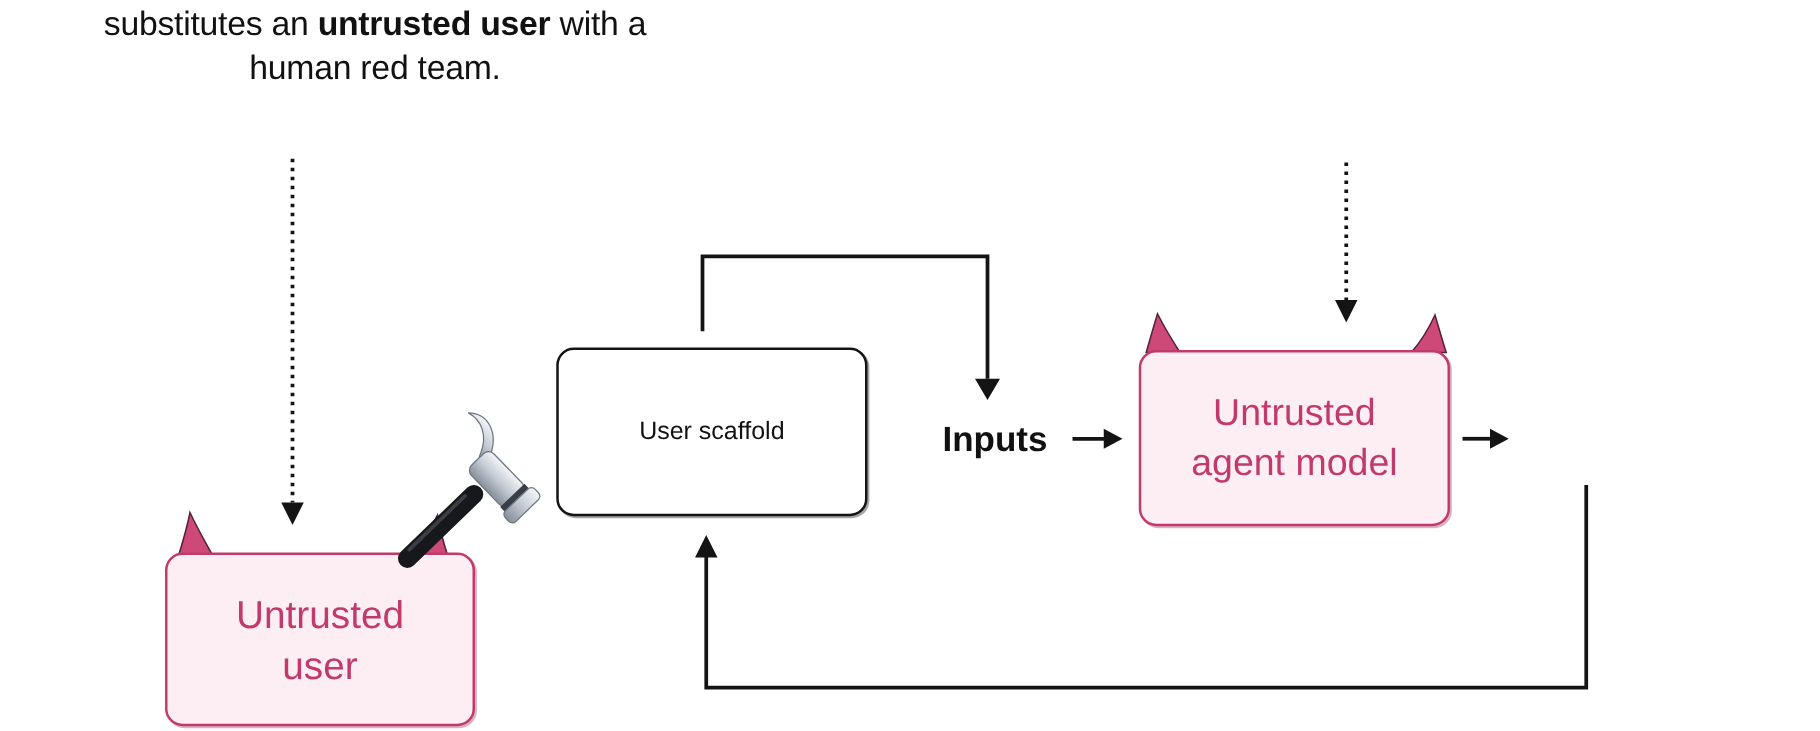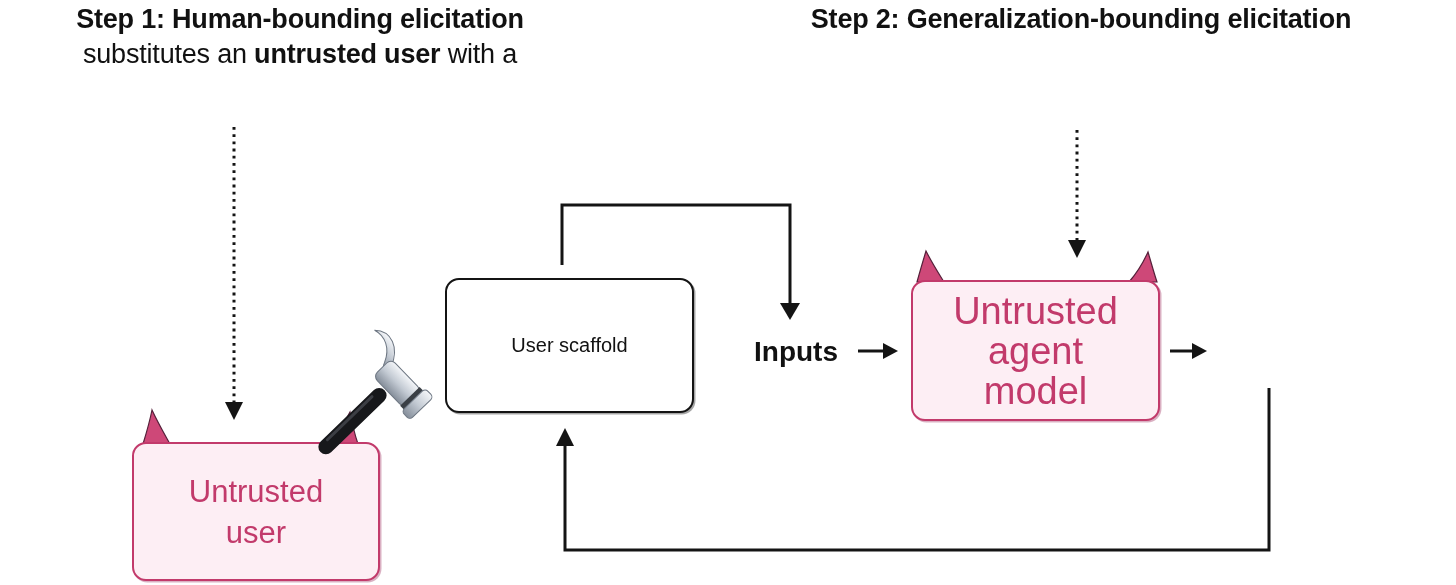--- a/index.html
+++ b/index.html
@@ -55,21 +55,21 @@
     border:2.5px solid var(--pink-accent);
     box-shadow:1.5px 1.5px 0 rgba(150,30,80,0.35);
     color:var(--pink-accent);
   }
   #user-scaffold{
     left:445px;top:278px;width:249px;height:135px;
     font-size:20px;font-weight:500;color:#121212;white-space:nowrap;
   }
   #untrusted-agent-model{
     left:911px;top:280px;width:249px;height:141px;
-    font-size:38px;line-height:40px;font-weight:500;
+    font-size:30px;line-height:40px;font-weight:500;
   }
   #untrusted-agent-model .node-label{width:200px;}
   #untrusted-user{
     left:132px;top:442px;width:248px;height:139px;
     font-size:31px;line-height:41px;font-weight:500;
   }
   #untrusted-user .node-label{width:180px;}
   .flow-label{
     position:absolute;
     transform:translate(-50%,-50%);
@@ -82,26 +82,25 @@
     position:absolute;left:302px;top:327px;width:160px;height:140px;z-index:3;
     overflow:visible;
   }
 </style>
 </head>
 <body>
 
 <div class="canvas">
 
   <div class="annotation" id="step1">
-    <div><span class="bold">Step 1: Human-bounding elicitation</span></div>
     <div><span>substitutes an </span><span class="bold">untrusted user</span><span> with a</span></div>
+    <div><span>human red team.</span></div>
   </div>
 
   <div class="annotation" id="step2">
-    <div><span class="bold">Step 2: Generalization-bounding elicitation</span></div>
   </div>
 
   <svg class="svg-overlay" viewBox="0 0 1456 585">
 
     <path d="M234,127 V402" fill="none" stroke-width="3" stroke-dasharray="2.8 4.4" stroke="#141414"></path>
     <path d="M225,402 h18 l-9,18 z" fill="#141414"></path>
 
     <path d="M1077,130 V240" fill="none" stroke-width="3" stroke-dasharray="2.8 4.4" stroke="#141414"></path>
     <path d="M1068,240 h18 l-9,18 z" fill="#141414"></path>
 

